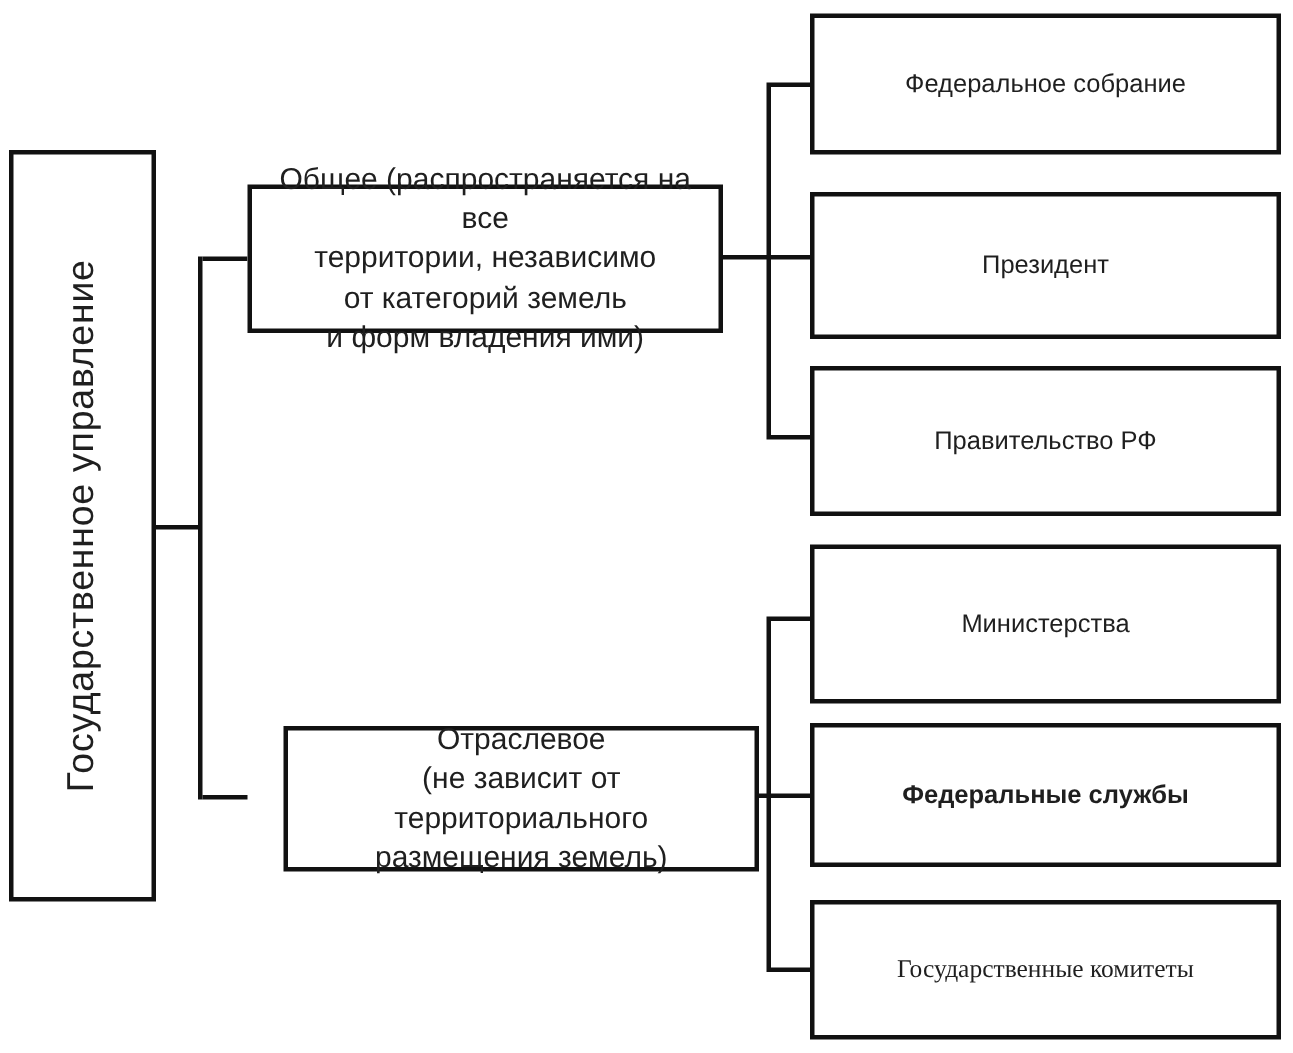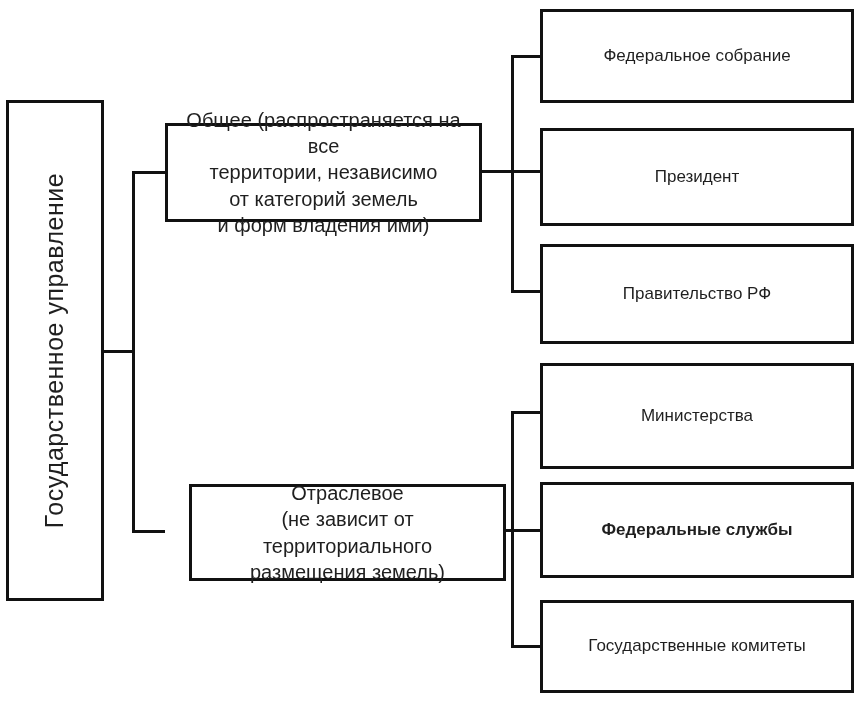--- a/index.html
+++ b/index.html
@@ -52,21 +52,21 @@
 
   
   .root-node      { left: 6px;   top: 100px; width: 98px;  height: 501px; }
   .general-node   { left: 165px; top: 123px; width: 317px; height: 99px; }
   .sectoral-node  { left: 165px; top: 484px; width: 317px; height: 97px; margin-left: 24px; }
   .leaf-fs        { left: 540px; top: 9px;   width: 314px; height: 94px; }
   .leaf-pres      { left: 540px; top: 128px; width: 314px; height: 98px; }
   .leaf-gov       { left: 540px; top: 244px; width: 314px; height: 100px; }
   .leaf-min       { left: 540px; top: 363px; width: 314px; height: 106px; }
   .leaf-serv      { left: 540px; top: 482px; width: 314px; height: 96px; font-weight: bold; }
-  .leaf-comm      { left: 540px; top: 600px; width: 314px; height: 93px; }
+  .leaf-comm      { left: 540px; top: 600px; width: 314px; height: 93px; font-family: Liberation Serif, serif; }
 
   
   .c-root-stub     { left: 104px; top: 350px; width: 30px; height: 3px; }
   .c-left-trunk    { left: 132px; top: 171px; width: 3px;  height: 362px; }
   .c-to-general    { left: 135px; top: 171px; width: 30px; height: 3px; }
   .c-to-sectoral   { left: 135px; top: 530px; width: 30px; height: 3px; }
   .c-general-pres  { left: 482px; top: 170px; width: 58px; height: 3px; }
   .c-right-trunk-1 { left: 511px; top: 55px;  width: 3px;  height: 238px; }
   .c-to-fs         { left: 514px; top: 55px;  width: 26px; height: 3px; }
   .c-to-gov        { left: 514px; top: 290px; width: 26px; height: 3px; }

